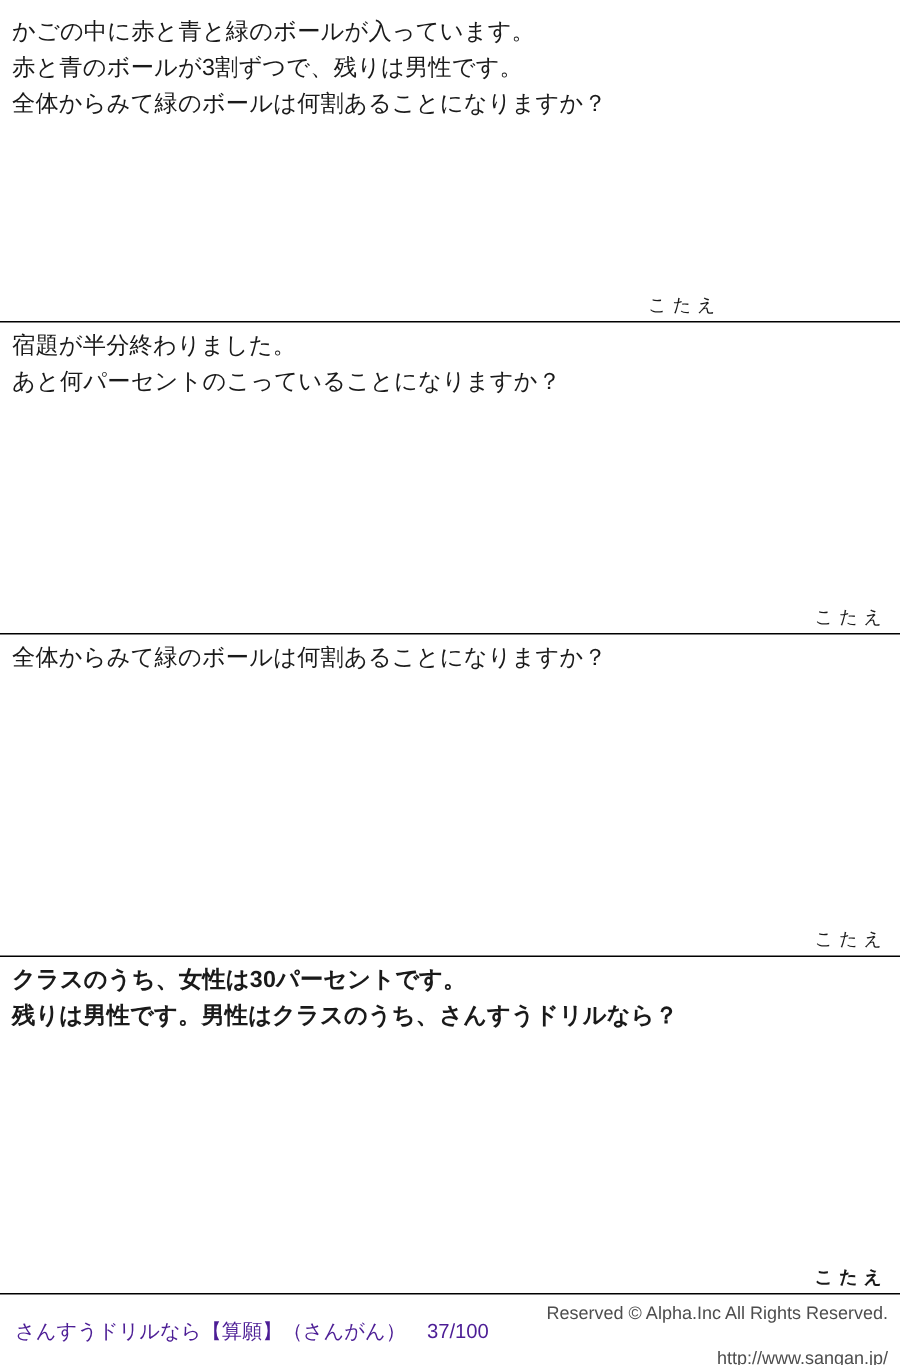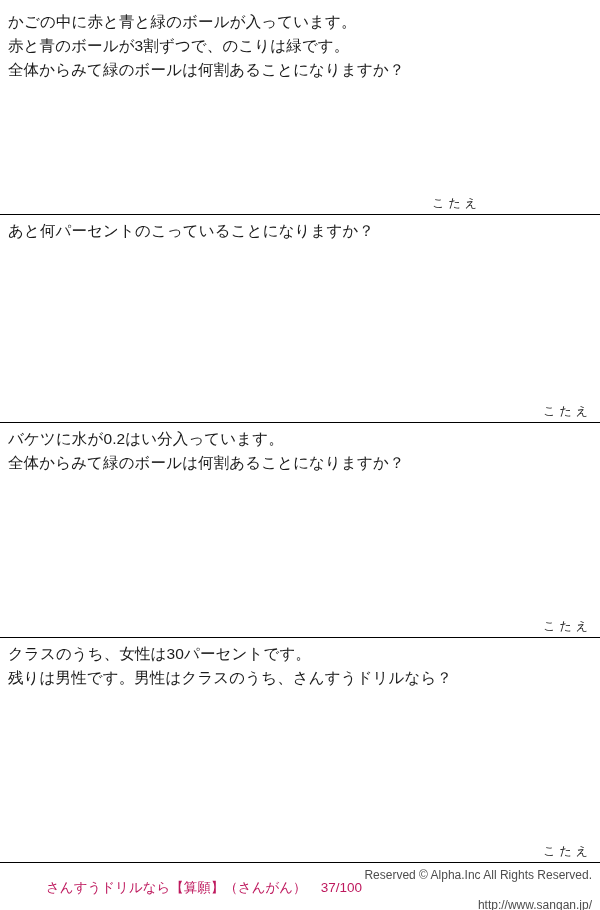--- a/index.html
+++ b/index.html
@@ -48,42 +48,41 @@
     position: absolute;
     left: 0;
     right: 0;
     height: 1px;
     background: #000000;
   }
   
   #p1 { position: absolute; left: 0; top: 6px; width: 489px; height: 208px; }
   #p2 { position: absolute; left: 0; top: 215px; width: 600px; height: 207px; }
   #p3 { position: absolute; left: 0; top: 423px; width: 600px; height: 214px; }
-  #p4 { position: absolute; left: 0; top: 638px; width: 600px; height: 224px; }
+  #p4 { position: absolute; left: 0; top: 638px; width: 600px; height: 224px; font-weight: bold; }
 
   #r1 { top: 214px; }
   #r2 { top: 422px; }
   #r3 { top: 637px; }
   #r4 { top: 862px; }
 
   .footer {
     position: absolute;
     left: 0;
     top: 863px;
     width: 600px;
     height: 47px;
   }
   .footer-left {
     position: absolute;
     left: 10px;
     top: 16px;
     font-size: 13.5px;
-    color: #be185d;
+    color: #4c1d95;
     white-space: nowrap;
-    margin-left: 36px;
   }
   .footer-left .page-no {
     margin-left: 14px;
     font-size: 13.5px;
   }
   .footer-right {
     position: absolute;
     right: 8px;
     top: 4px;
     text-align: right;
@@ -98,38 +97,38 @@
   }
 </style>
 </head>
 <body>
 
 <div class="sheet">
 
   <div class="problem" id="p1">
     <div class="q-lines">
       <div class="q-line">かごの中に赤と青と緑のボールが入っています。</div>
-      <div class="q-line">赤と青のボールが3割ずつで、のこりは緑です。</div>
+      <div class="q-line">赤と青のボールが3割ずつで、残りは男性です。</div>
       <div class="q-line">全体からみて緑のボールは何割あることになりますか？</div>
     </div>
     <div class="answer-row">こたえ</div>
   </div>
   <div class="rule" id="r1"></div>
 
   <div class="problem" id="p2">
     <div class="q-lines">
+      <div class="q-line">宿題が半分終わりました。</div>
       <div class="q-line">あと何パーセントのこっていることになりますか？</div>
     </div>
     <div class="answer-row">こたえ</div>
   </div>
   <div class="rule" id="r2"></div>
 
   <div class="problem" id="p3">
     <div class="q-lines">
-      <div class="q-line">バケツに水が0.2はい分入っています。</div>
       <div class="q-line">全体からみて緑のボールは何割あることになりますか？</div>
     </div>
     <div class="answer-row">こたえ</div>
   </div>
   <div class="rule" id="r3"></div>
 
   <div class="problem" id="p4">
     <div class="q-lines">
       <div class="q-line">クラスのうち、女性は30パーセントです。</div>
       <div class="q-line">残りは男性です。男性はクラスのうち、さんすうドリルなら？</div>

